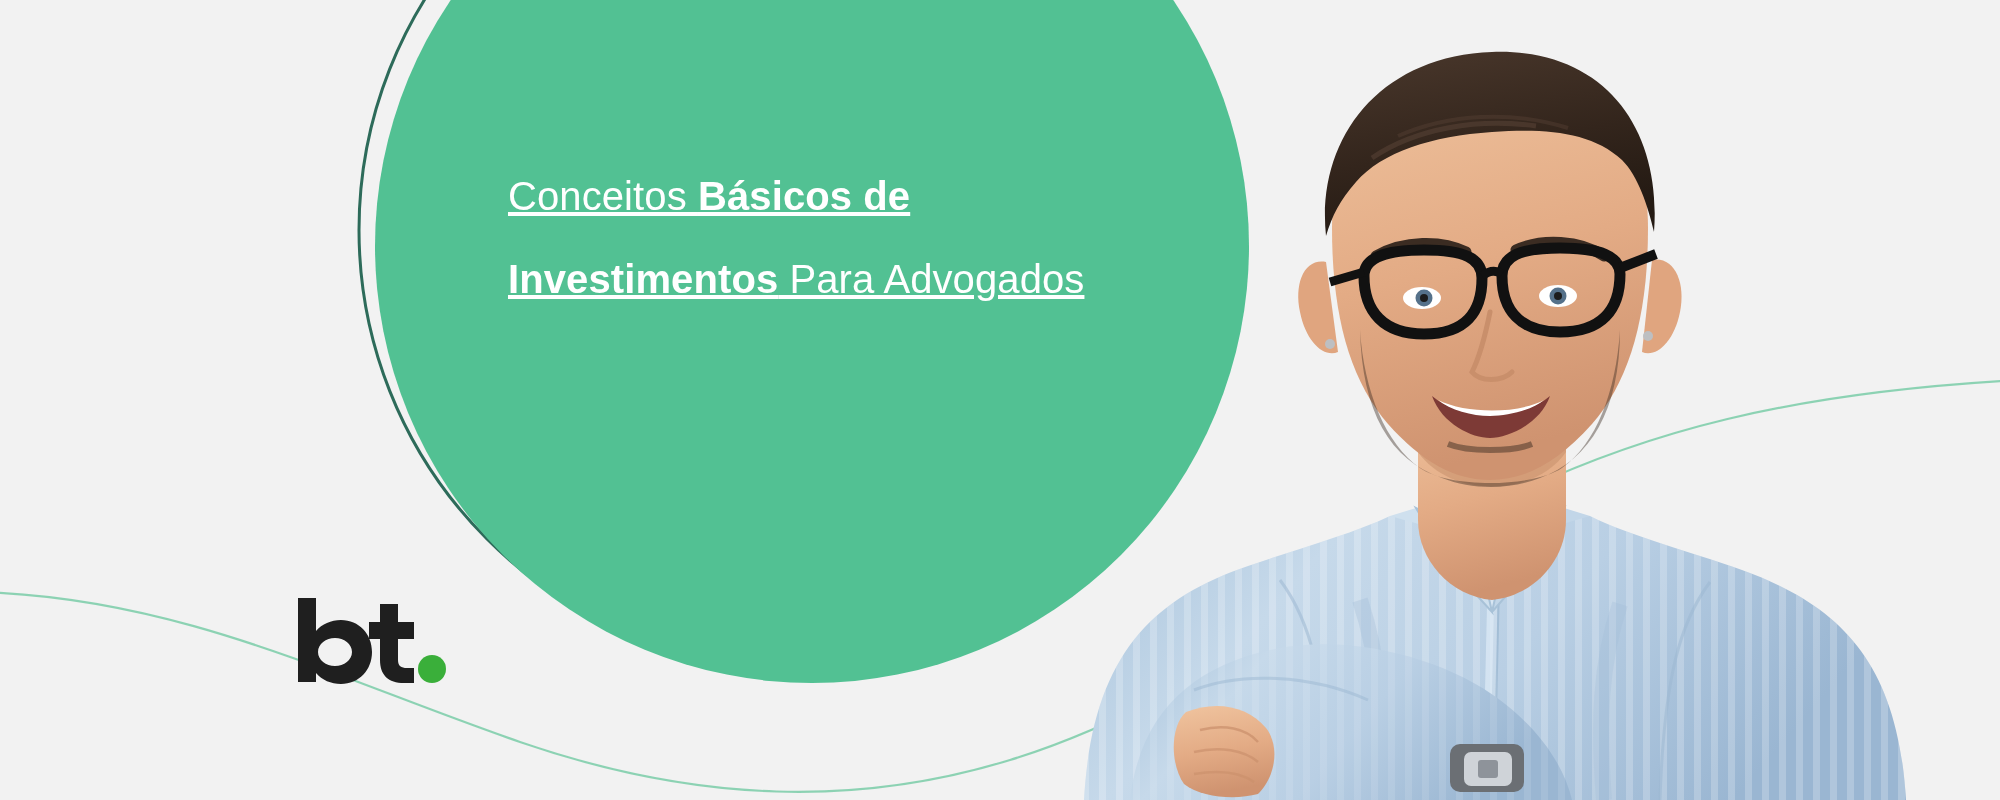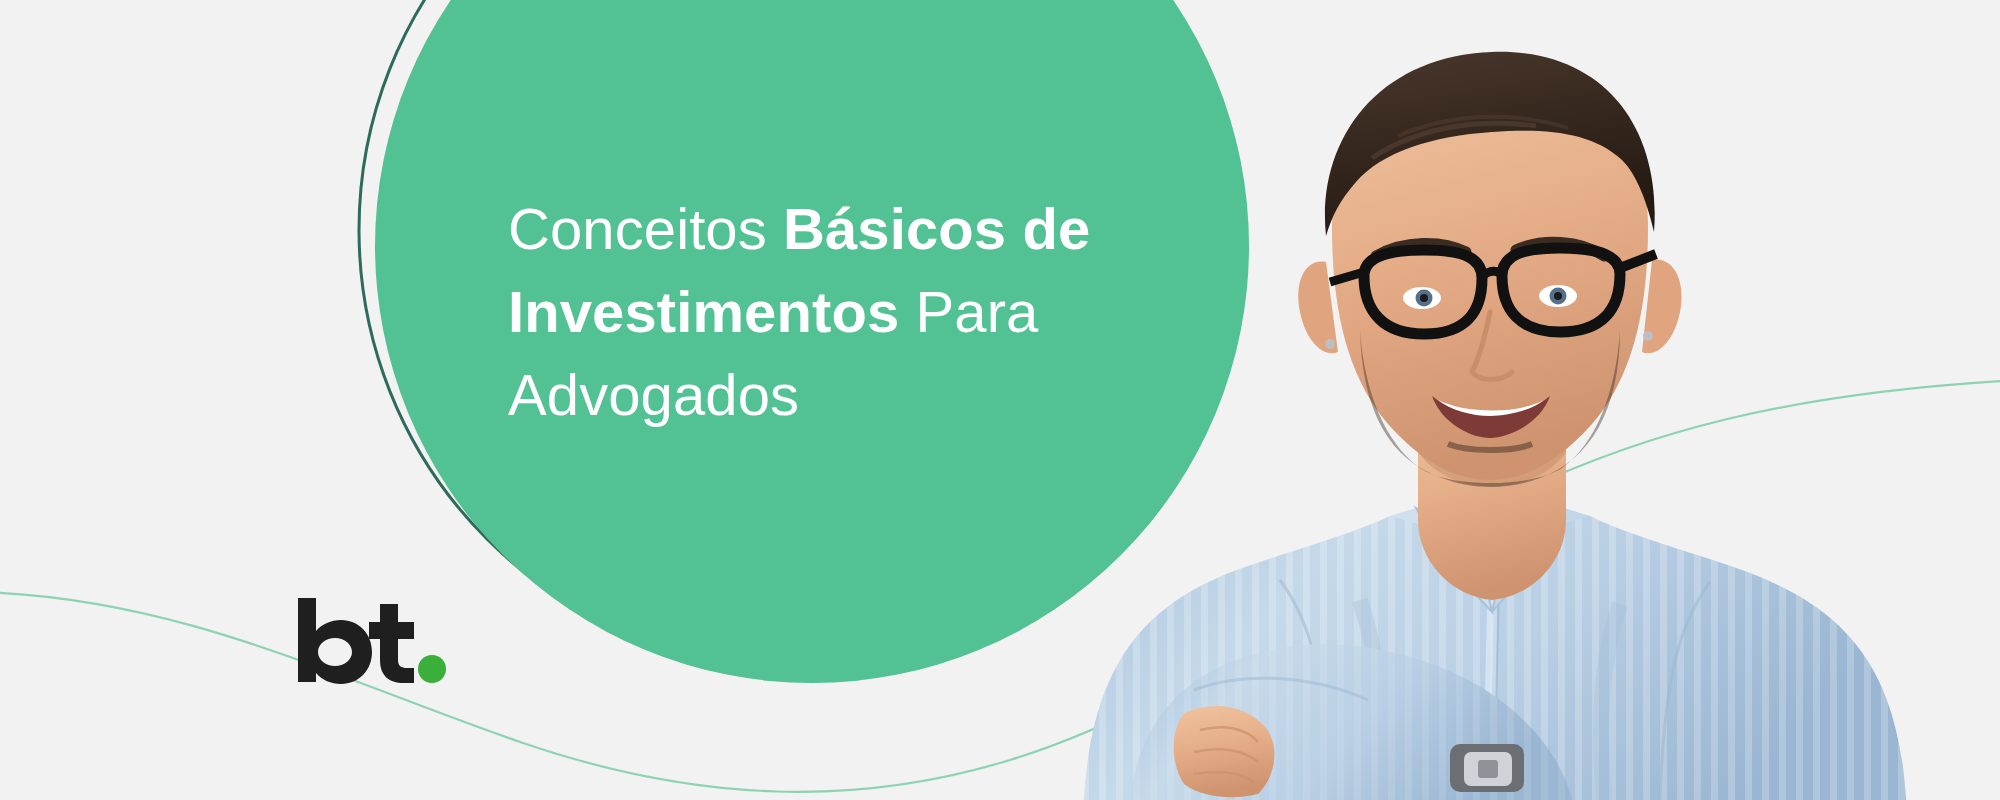--- a/index.html
+++ b/index.html
@@ -13,28 +13,29 @@
 
   
   .wave-layer{position:absolute;inset:0;z-index:1;pointer-events:none;}
 
   
   .circle-group{position:absolute;left:0;top:0;width:2000px;height:800px;z-index:2;pointer-events:none;}
 
   
   .headline{
     position:absolute;
-    left:508px;top:148px;
+    left:508px;top:128px;
     width:620px;
     z-index:4;
     color:#ffffff;
-    font-size:58px;
+    font-size:40px;
     line-height:83px;
     letter-spacing:.1px;
     font-weight:400;
+    text-decoration:underline;
   }
   .headline b{font-weight:700;}
 
   
   .logo{
     position:absolute;left:296px;top:598px;z-index:4;
     display:flex;align-items:flex-end;
   }
   .logo-mark{display:block;}
 

